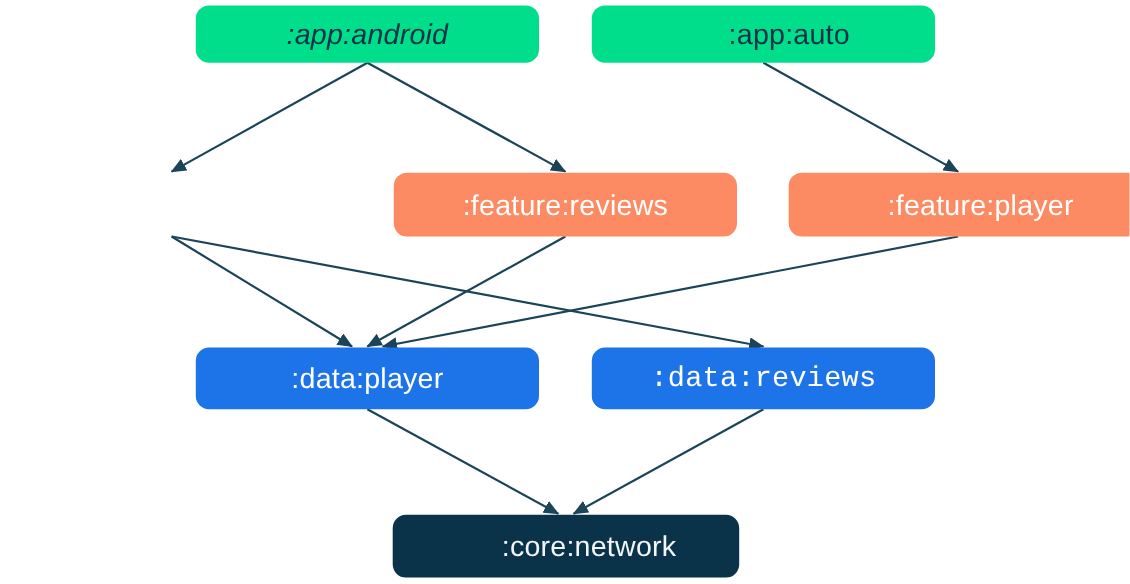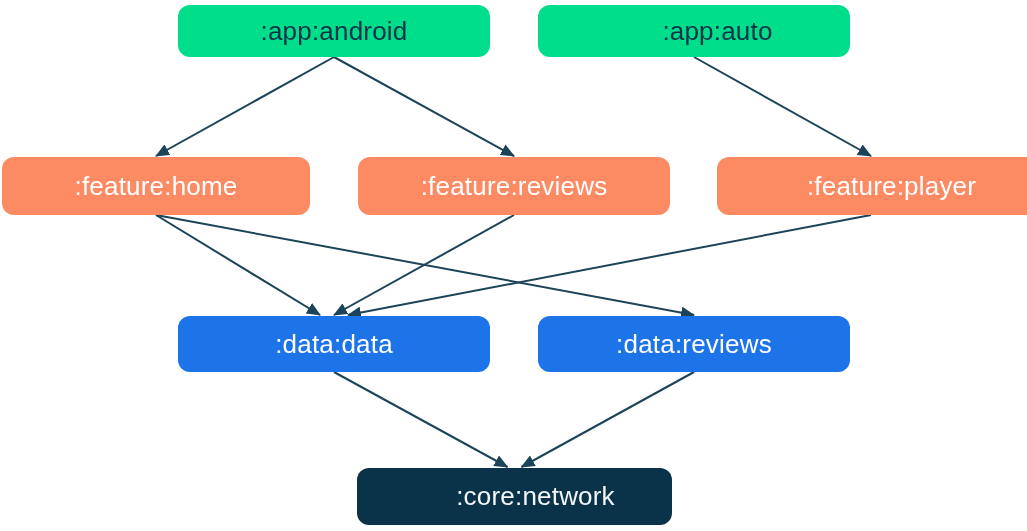--- a/index.html
+++ b/index.html
@@ -27,27 +27,27 @@
     letter-spacing: 0.2px;
     white-space: nowrap;
     box-sizing: border-box;
   }
   .node.app     { background: #00DE8B; color: #0B3246; }
   .node.feature { background: #FC8A63; color: #FFFFFF; }
   .node.data    { background: #1D73E8; color: #FFFFFF; }
   .node.core    { background: #0A3349; color: #F2F6F8; }
 
   
-  #n-app-android     { left: 178px; top: 5px;   width: 312px; height: 52px; }
+  #n-app-android     { left: 178px; top: 5px;   width: 312px; height: 52px; font-style: italic; }
   #n-app-auto        { left: 538px; top: 5px;   width: 312px; height: 52px; padding-left: 47px; }
   #n-feature-home    { left: 2px;   top: 157px; width: 308px; height: 58px; }
   #n-feature-reviews { left: 358px; top: 157px; width: 312px; height: 58px; text-align: center; }
   #n-feature-player  { left: 717px; top: 157px; width: 349px; height: 58px; }
   #n-data-books      { left: 178px; top: 316px; width: 312px; height: 56px; }
-  #n-data-reviews    { left: 538px; top: 316px; width: 312px; height: 56px; }
+  #n-data-reviews    { left: 538px; top: 316px; width: 312px; height: 56px; font-family: Liberation Mono, monospace; }
   #n-core-network    { left: 357px; top: 468px; width: 315px; height: 57px; padding-left: 42px; }
 </style>
 </head>
 <body>
 
 <div id="canvas">
 
   <svg id="edge-svg" xmlns="http://www.w3.org/2000/svg">
     <defs>
       <marker id="arrowhead" markerUnits="userSpaceOnUse" markerWidth="14" markerHeight="12" refX="13" refY="6" orient="auto">
@@ -64,25 +64,24 @@
         <line x1="156" y1="215" x2="694" y2="315" stroke="#1C4458" stroke-width="2" marker-end="url(#arrowhead)"></line>
         <line x1="334" y1="372" x2="507.5" y2="467" stroke="#1C4458" stroke-width="2" marker-end="url(#arrowhead)"></line>
         <line x1="694" y1="372" x2="521.5" y2="467" stroke="#1C4458" stroke-width="2" marker-end="url(#arrowhead)"></line>
       </g>
   </svg>
 
   <div class="node app" id="n-app-android">:app:android</div>
 
   <div class="node app" id="n-app-auto">:app:auto</div>
 
-  <div class="node feature" id="n-feature-home">:feature:home</div>
 
   <div class="node feature" id="n-feature-reviews">:feature:reviews</div>
 
   <div class="node feature" id="n-feature-player">:feature:player</div>
 
-  <div class="node data" id="n-data-books">:data:data</div>
+  <div class="node data" id="n-data-books">:data:player</div>
 
   <div class="node data" id="n-data-reviews">:data:reviews</div>
 
   <div class="node core" id="n-core-network">:core:network</div>
 
 </div>
 
 </body></html>

